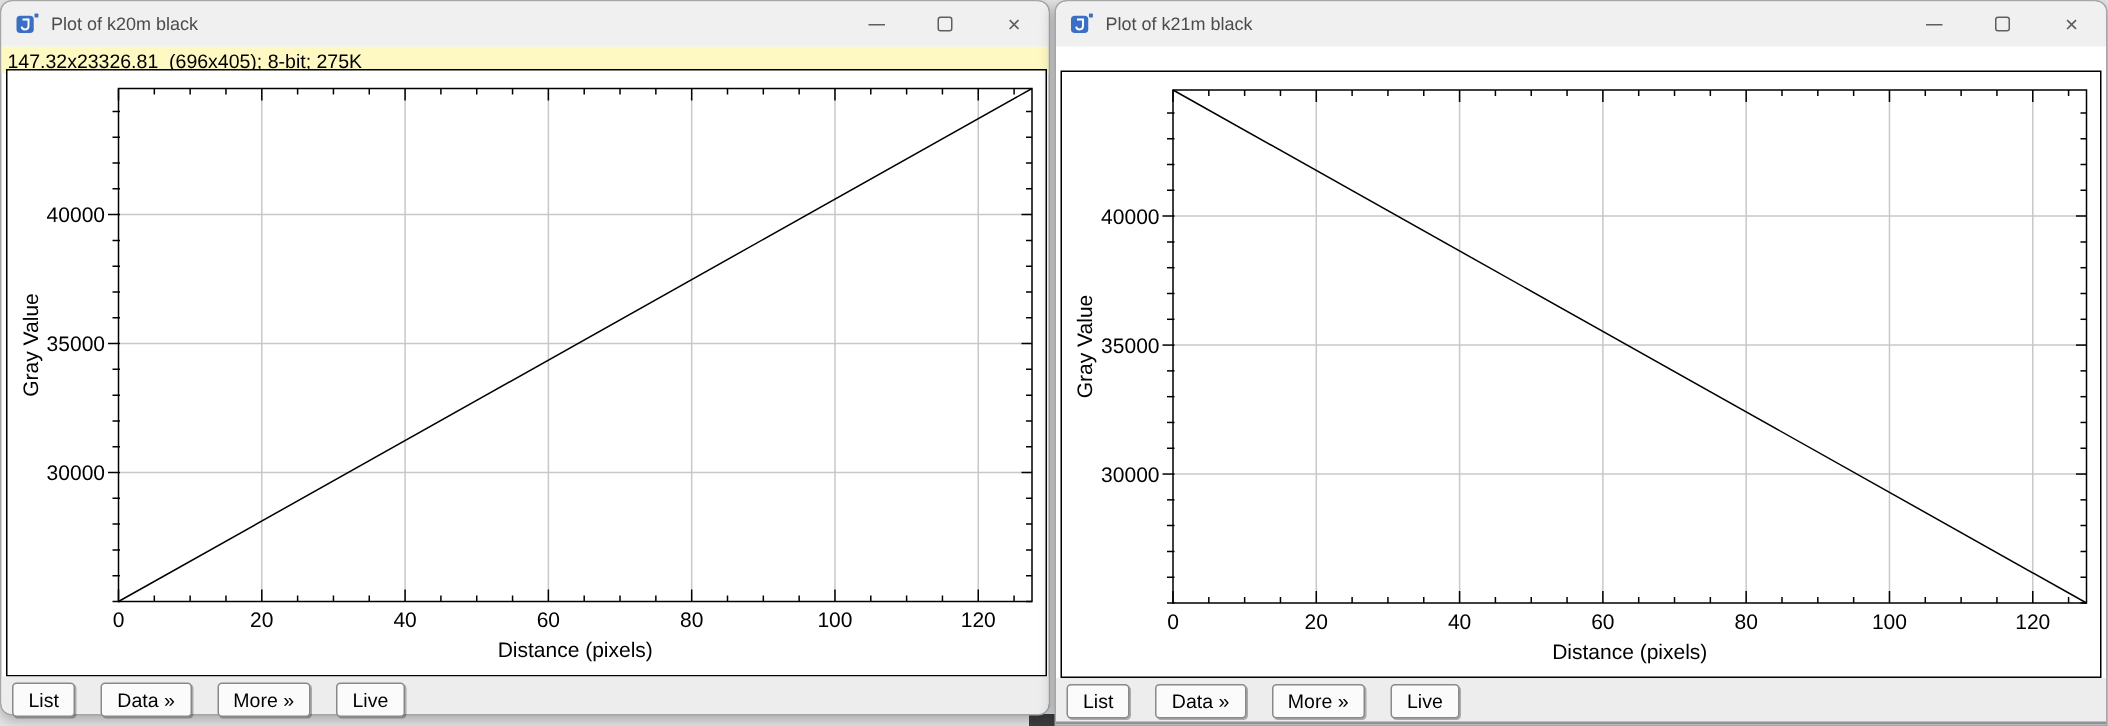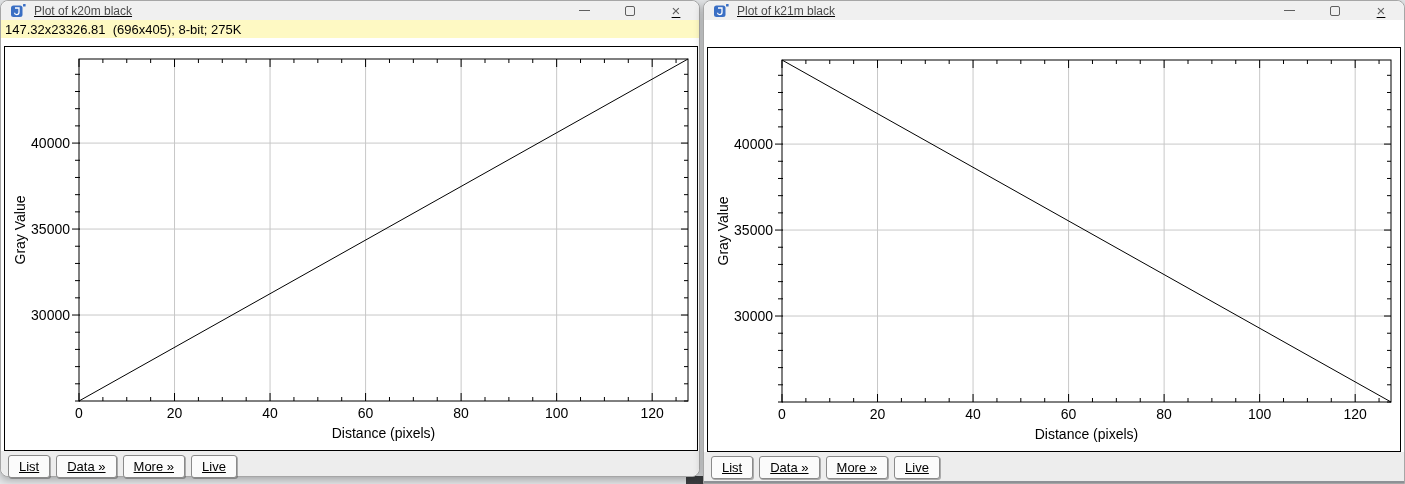--- a/index.html
+++ b/index.html
@@ -6,23 +6,23 @@
   html,body { width:1405px; height:484px; overflow:hidden;
               background:#e7e9eb; font-family:"Liberation Sans", sans-serif; }
 
   .window { position:absolute; background:#ffffff;
             border:1px solid #a6a6a6; border-radius:8px;
             box-shadow:0 3px 10px rgba(0,0,0,.30); z-index:2; }
   #win-0 { left:0;   top:0; width:700px; height:477px; }
   #win-1 { left:703px; top:0; width:702px; height:484px;
            border-radius:8px 8px 0 0; z-index:3; }
 
-  .titlebar { position:relative; height:19px; background:#f0f0f0;
+  .titlebar { position:relative; height:30px; background:#f0f0f0;
               border-radius:8px 8px 0 0; display:flex; align-items:center;
-              padding-left:9px;text-decoration:underline; }
+              padding-left:9px; }
   .app-icon { width:16px; height:16px; display:inline-block; flex:0 0 auto; }
   .title-text { margin-left:8px; font-size:12px; color:#4c4c4c; white-space:pre; }
   .win-controls { margin-left:auto; display:flex; height:100%; }
   .wc { width:46px; height:100%; display:flex; align-items:center;
         justify-content:center; color:#5a5a5a; }
   .glyph-min { width:11px; height:1px; background:#5f5f5f; display:block; }
   .glyph-max { width:10px; height:10px; border:1px solid #5f5f5f;
                border-radius:2px; display:block; }
   .wc.close { font-size:15px; line-height:1; color:#5f5f5f; }
 
@@ -30,21 +30,21 @@
                padding:2px 0 0 4px; white-space:pre; }
 
   .plot-canvas { position:absolute; left:3px; width:694px; height:405px;
                  border:1px solid #000; background:#fff; }
   #win-0 .plot-canvas { top:45px; }
   #win-1 .plot-canvas { top:46px; }
   .plot-svg { display:block; }
   .plot-svg text { font-family:"Liberation Sans", sans-serif; font-size:14px; fill:#000; }
 
   .btn-row { position:absolute; left:0; right:0; bottom:0; background:#ededed;
-             display:flex; gap:6px; padding:4px 0 0 7px;text-decoration:underline; }
+             display:flex; gap:17px; padding:4px 0 0 7px; }
   #win-0 .btn-row { top:450px; border-radius:0 0 8px 8px; }
   #win-1 .btn-row { top:451px; }
   .ij-btn { height:23px; padding:0 10px; font-family:"Liberation Sans",sans-serif;
             font-size:13px; color:#000; background:#fbfbfb;
             border:1px solid #8a8a8a; border-radius:3px;
             box-shadow:1px 1px 0 rgba(0,0,0,.28); }
 
   .bottom-edge { position:absolute; left:0; right:0; bottom:0; height:2px;
                  background:#8e9196; }
   .bg-fragment { position:absolute; left:686px; top:476px; width:27px; height:8px;

